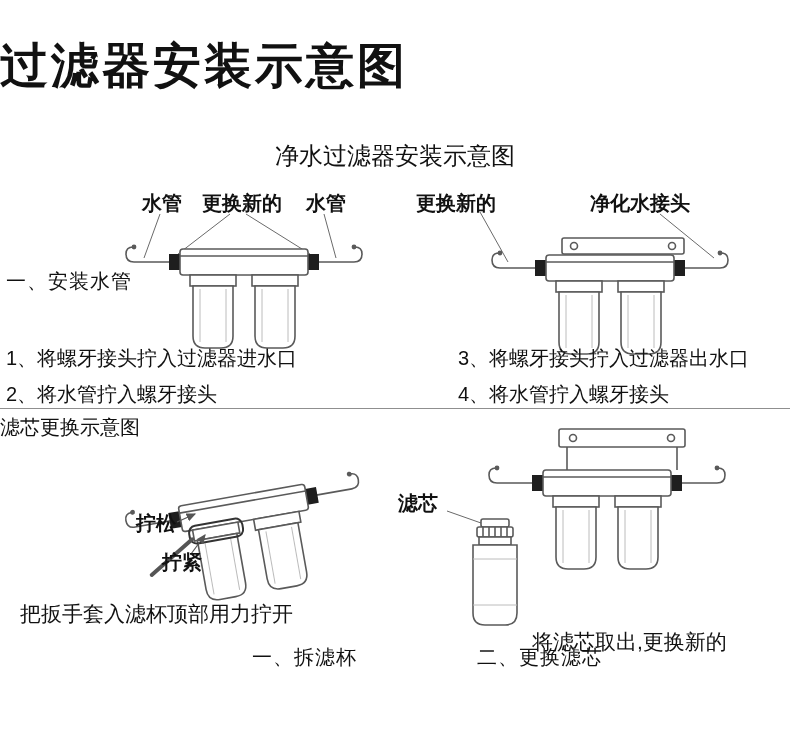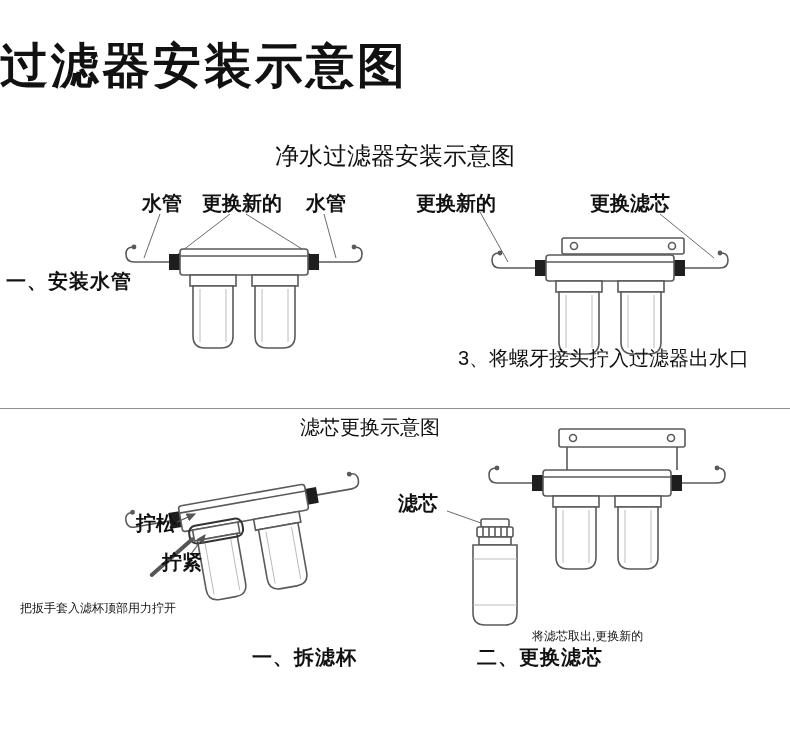--- a/index.html
+++ b/index.html
@@ -1,25 +1,25 @@
 <!DOCTYPE html>
 <html><head>
 <meta charset="utf-8">
 <style>
   html,body{margin:0;padding:0;background:#fff}
   .page{position:relative;width:790px;height:735px;background:#ffffff;overflow:hidden;
         font-family:"Liberation Sans","DejaVu Sans",sans-serif;color:#111}
   .abs{position:absolute}
   .page-title{left:0;right:0;top:34px;text-align:left;font-size:48px;font-weight:800;letter-spacing:3px}
   .sub1{left:0;right:0;top:140px;text-align:center;font-size:24px;font-weight:500}
-  .sub2{left:0;top:414px;width:740px;text-align:center;font-size:20px;font-weight:500}
+  .sub2{left:0;top:414px;width:740px;text-align:left;font-size:20px;font-weight:500}
   .lbl{font-size:20px;font-weight:700;white-space:nowrap}
-  .cap{font-size:20px;font-weight:700;white-space:nowrap;letter-spacing:1px}
+  .cap{font-size:20px;font-weight:400;white-space:nowrap;letter-spacing:1px}
   .step{font-size:20px;white-space:nowrap;line-height:36px}
-  .note{font-size:12px;white-space:nowrap}
+  .note{font-size:21px;white-space:nowrap}
   .divider{left:0;top:408px;width:790px;height:0;border-top:1px solid #8f8f8f}
   svg{display:block;overflow:visible}
 </style>
 </head>
 <body>
 
 <div class="page">
 
   <svg width="0" height="0" class="abs" aria-hidden="true">
     <defs>
@@ -69,21 +69,21 @@
 
   <div class="abs page-title">过滤器安装示意图</div>
   <div class="abs sub1">净水过滤器安装示意图</div>
   <div class="abs divider"></div>
   <div class="abs sub2">滤芯更换示意图</div>
 
   <div class="abs lbl" style="left:142px;top:190px">水管</div>
   <div class="abs lbl" style="left:202px;top:190px">更换新的</div>
   <div class="abs lbl" style="left:306px;top:190px">水管</div>
   <div class="abs lbl" style="left:416px;top:190px">更换新的</div>
-  <div class="abs lbl" style="left:590px;top:190px">更换滤芯</div>
+  <div class="abs lbl" style="left:590px;top:190px">净化水接头</div>
 
   <svg class="abs" style="left:100px;top:210px" width="285" height="150" viewBox="0 0 285 150">
     <g stroke="#6a6a6a" stroke-width="1">
       <line x1="60" y1="4" x2="44" y2="48"></line>
       <line x1="130" y1="4" x2="78" y2="44"></line>
       <line x1="146" y1="4" x2="210" y2="44"></line>
       <line x1="224" y1="4" x2="236" y2="48"></line>
     </g>
     <use href="#g-unit" x="14" y="12"></use>
   </svg>
@@ -96,22 +96,27 @@
     <g stroke="#5a5a5a" stroke-width="1.6" fill="#ffffff">
       <rect x="112" y="30" width="122" height="16" rx="2"></rect>
       <circle cx="124" cy="38" r="3.5" fill="none"></circle>
       <circle cx="222" cy="38" r="3.5" fill="none"></circle>
     </g>
     <use href="#g-unit" x="30" y="20"></use>
   </svg>
 
   <div class="abs cap" style="left:6px;top:268px">一、安装水管</div>
 
+  <div class="abs" style="left:6px;top:340px">
+    <div class="step">1、将螺牙接头拧入过滤器进水口</div>
+    <div class="step">2、将水管拧入螺牙接头</div>
+  </div>
   <div class="abs" style="left:458px;top:340px">
     <div class="step">3、将螺牙接头拧入过滤器出水口</div>
+    <div class="step">4、将水管拧入螺牙接头</div>
   </div>
 
   <svg class="abs" style="left:95px;top:436px" width="300" height="168" viewBox="0 0 300 168">
     <g transform="rotate(-10 150 92)">
       <use href="#g-unit" x="22" y="32"></use>
       <rect x="94" y="81" width="54" height="18" rx="7" fill="none" stroke="#333" stroke-width="2"></rect>
       <line x1="96" y1="94" x2="50" y2="122" stroke="#555" stroke-width="4" stroke-linecap="round"></line>
     </g>
     <g stroke="#555" stroke-width="1.2" fill="none">
       <line x1="82" y1="86" x2="100" y2="78" marker-end="url(#mk-arrow)"></line>

